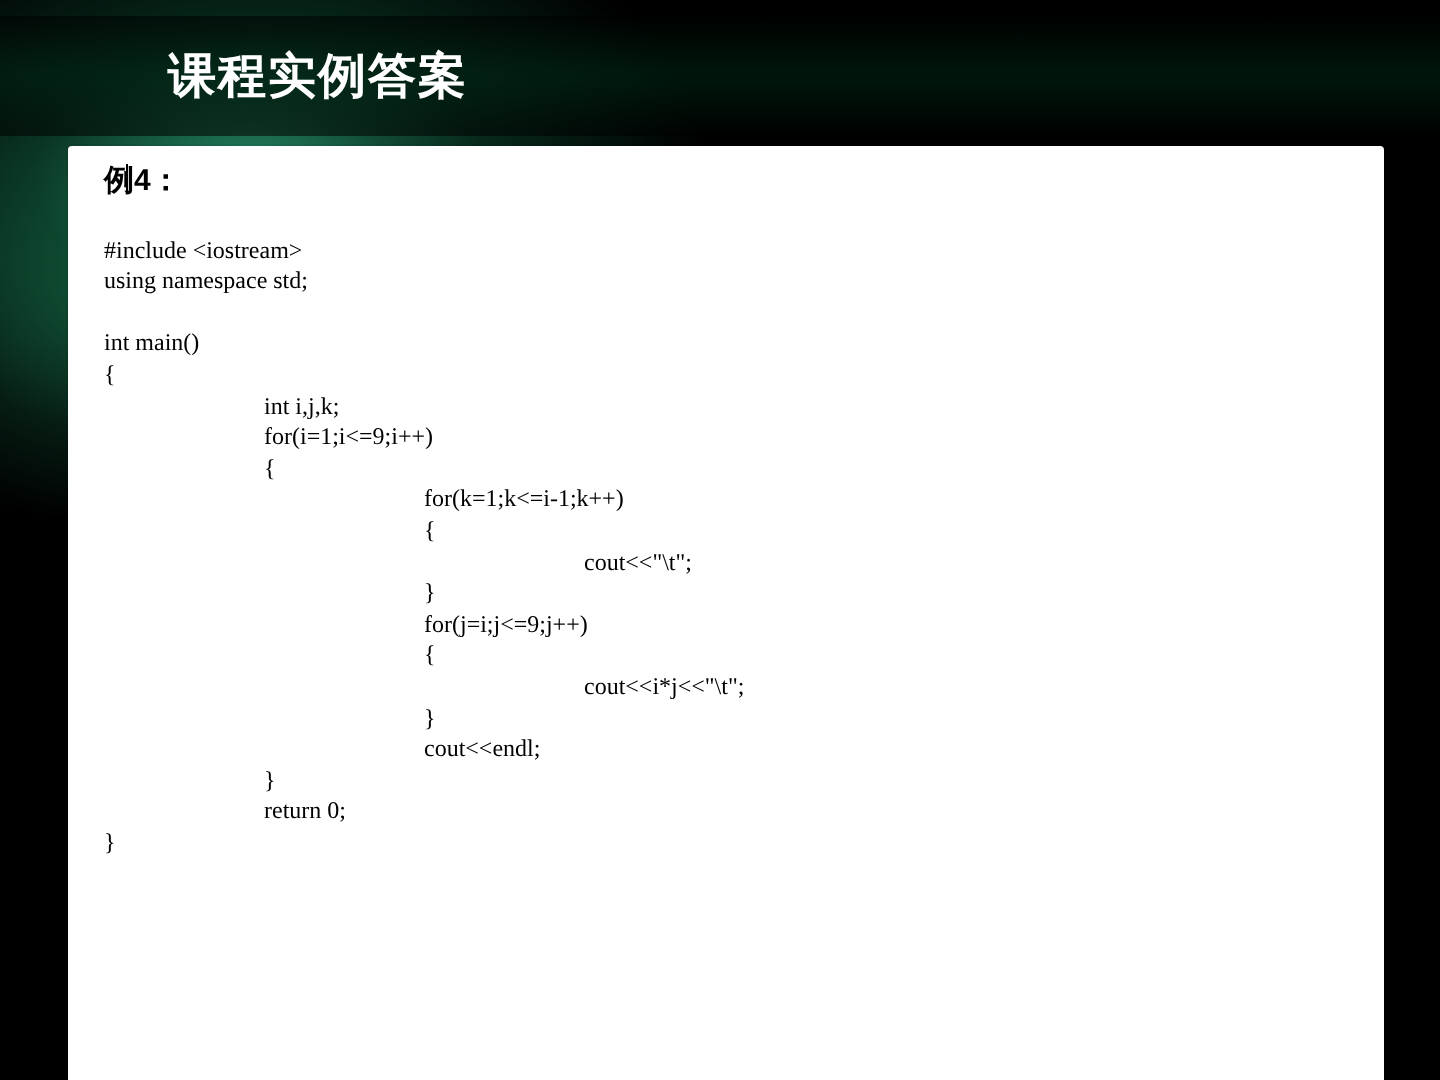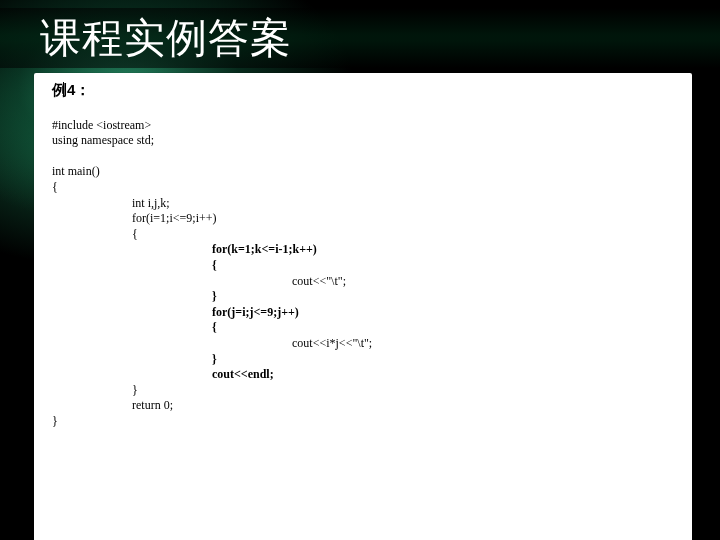--- a/index.html
+++ b/index.html
@@ -28,23 +28,24 @@
       rgba(0,0,0,0.55) 0%,
       rgba(0,30,15,0.7) 45%,
       rgba(0,30,15,0.7) 55%,
       rgba(0,0,0,0.55) 100%);
     display: flex;
     align-items: center;
     padding-left: 40px;
   }
   .title-bar h1 {
     color: #fff;
-    font-size: 41px;
-    font-weight: 400;
+    font-size: 24px;
+    font-weight: 700;
     letter-spacing: 1px;
+    margin-left: 44px;
   }
   .content-panel {
     position: absolute;
     top: 73px;
     left: 34px;
     width: 658px;
     height: 488px;
     background: #fff;
     border-radius: 2px;
     padding: 8px 18px 14px 18px;
@@ -65,21 +66,21 @@
     border-left: 1.5px solid #000;
   }
   .code {
     font-family: "Times New Roman", serif;
     font-size: 12px;
     line-height: 1.3;
     color: #000;
     white-space: pre;
   }
   .indent1 { padding-left: 80px; display: block; }
-  .indent2 { padding-left: 160px; display: block; font-weight: bold; }
+  .indent2 { padding-left: 160px; display: block; }
   .indent3 { padding-left: 240px; display: block; }
 </style>
 </head>
 <body>
 
 <div class="slide">
   <div class="title-bar">
     <h1>课程实例答案</h1>
   </div>
 

